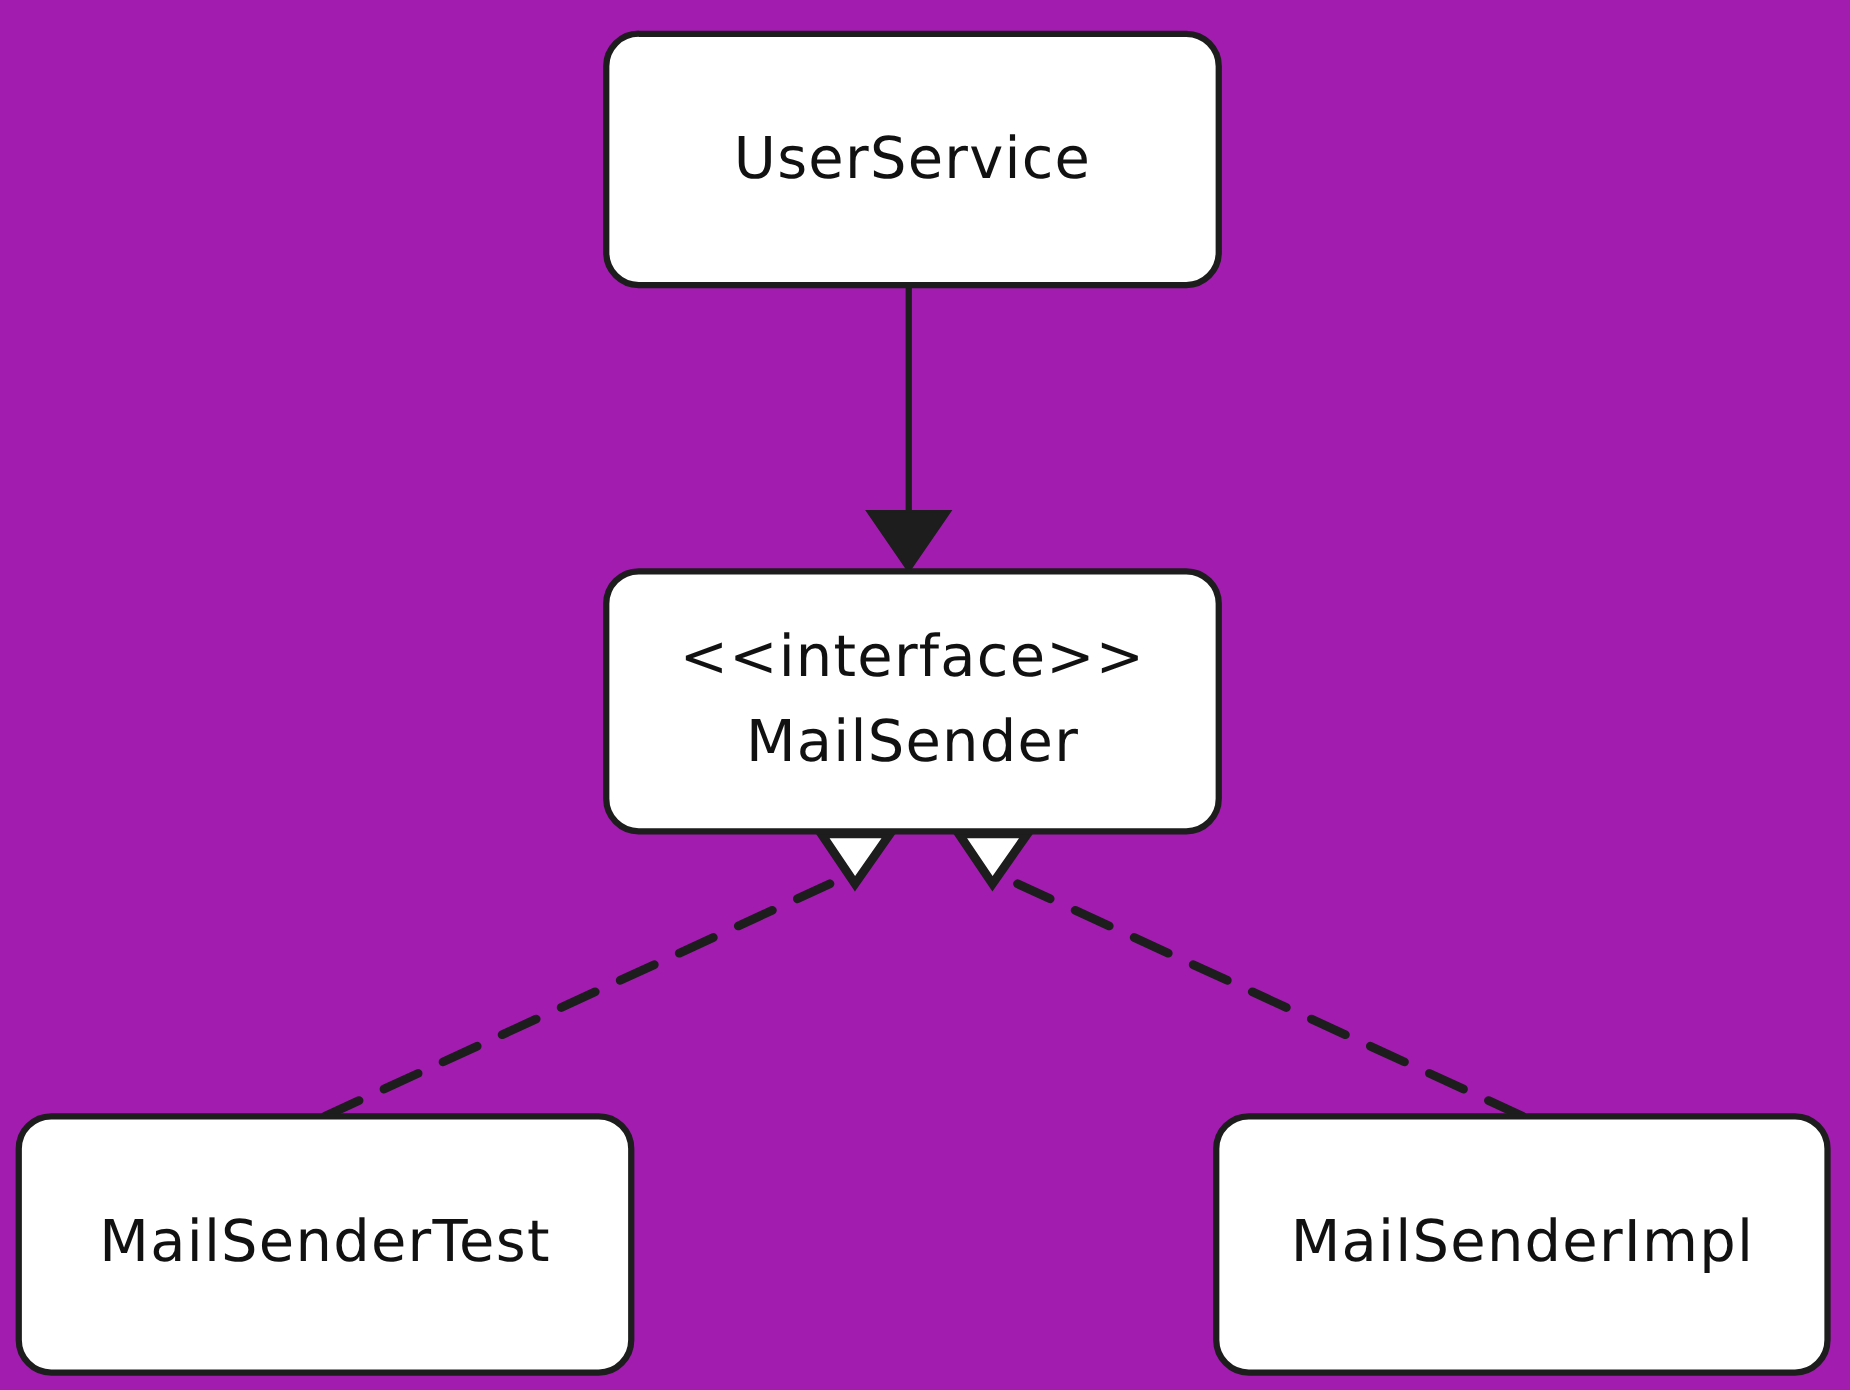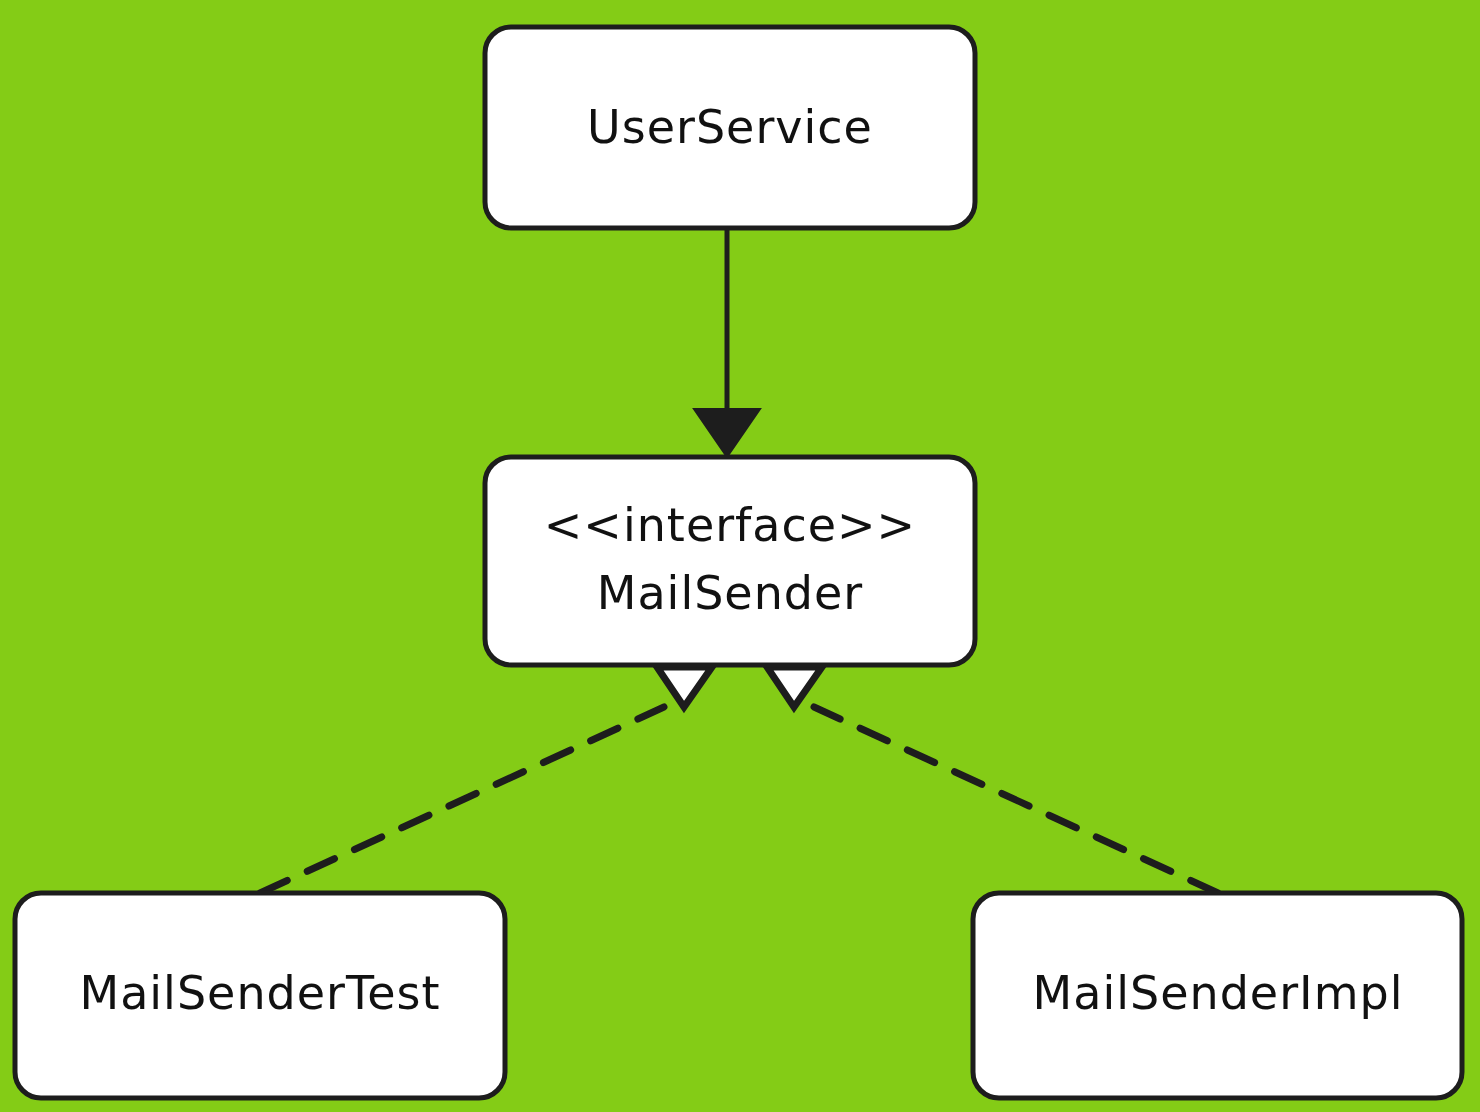--- a/index.html
+++ b/index.html
@@ -8,21 +8,21 @@
     padding: 0;
     background: #ffffff;
   }
   body {
     font-family: "DejaVu Sans", sans-serif;
   }
   #diagram-canvas {
     position: relative;
     width: 1480px;
     height: 1112px;
-    background: #84cc16;
+    background: #a21caf;
     overflow: hidden;
   }
   #diagram-svg {
     position: absolute;
     top: 0;
     left: 0;
     width: 1480px;
     height: 1112px;
     display: block;
   }

